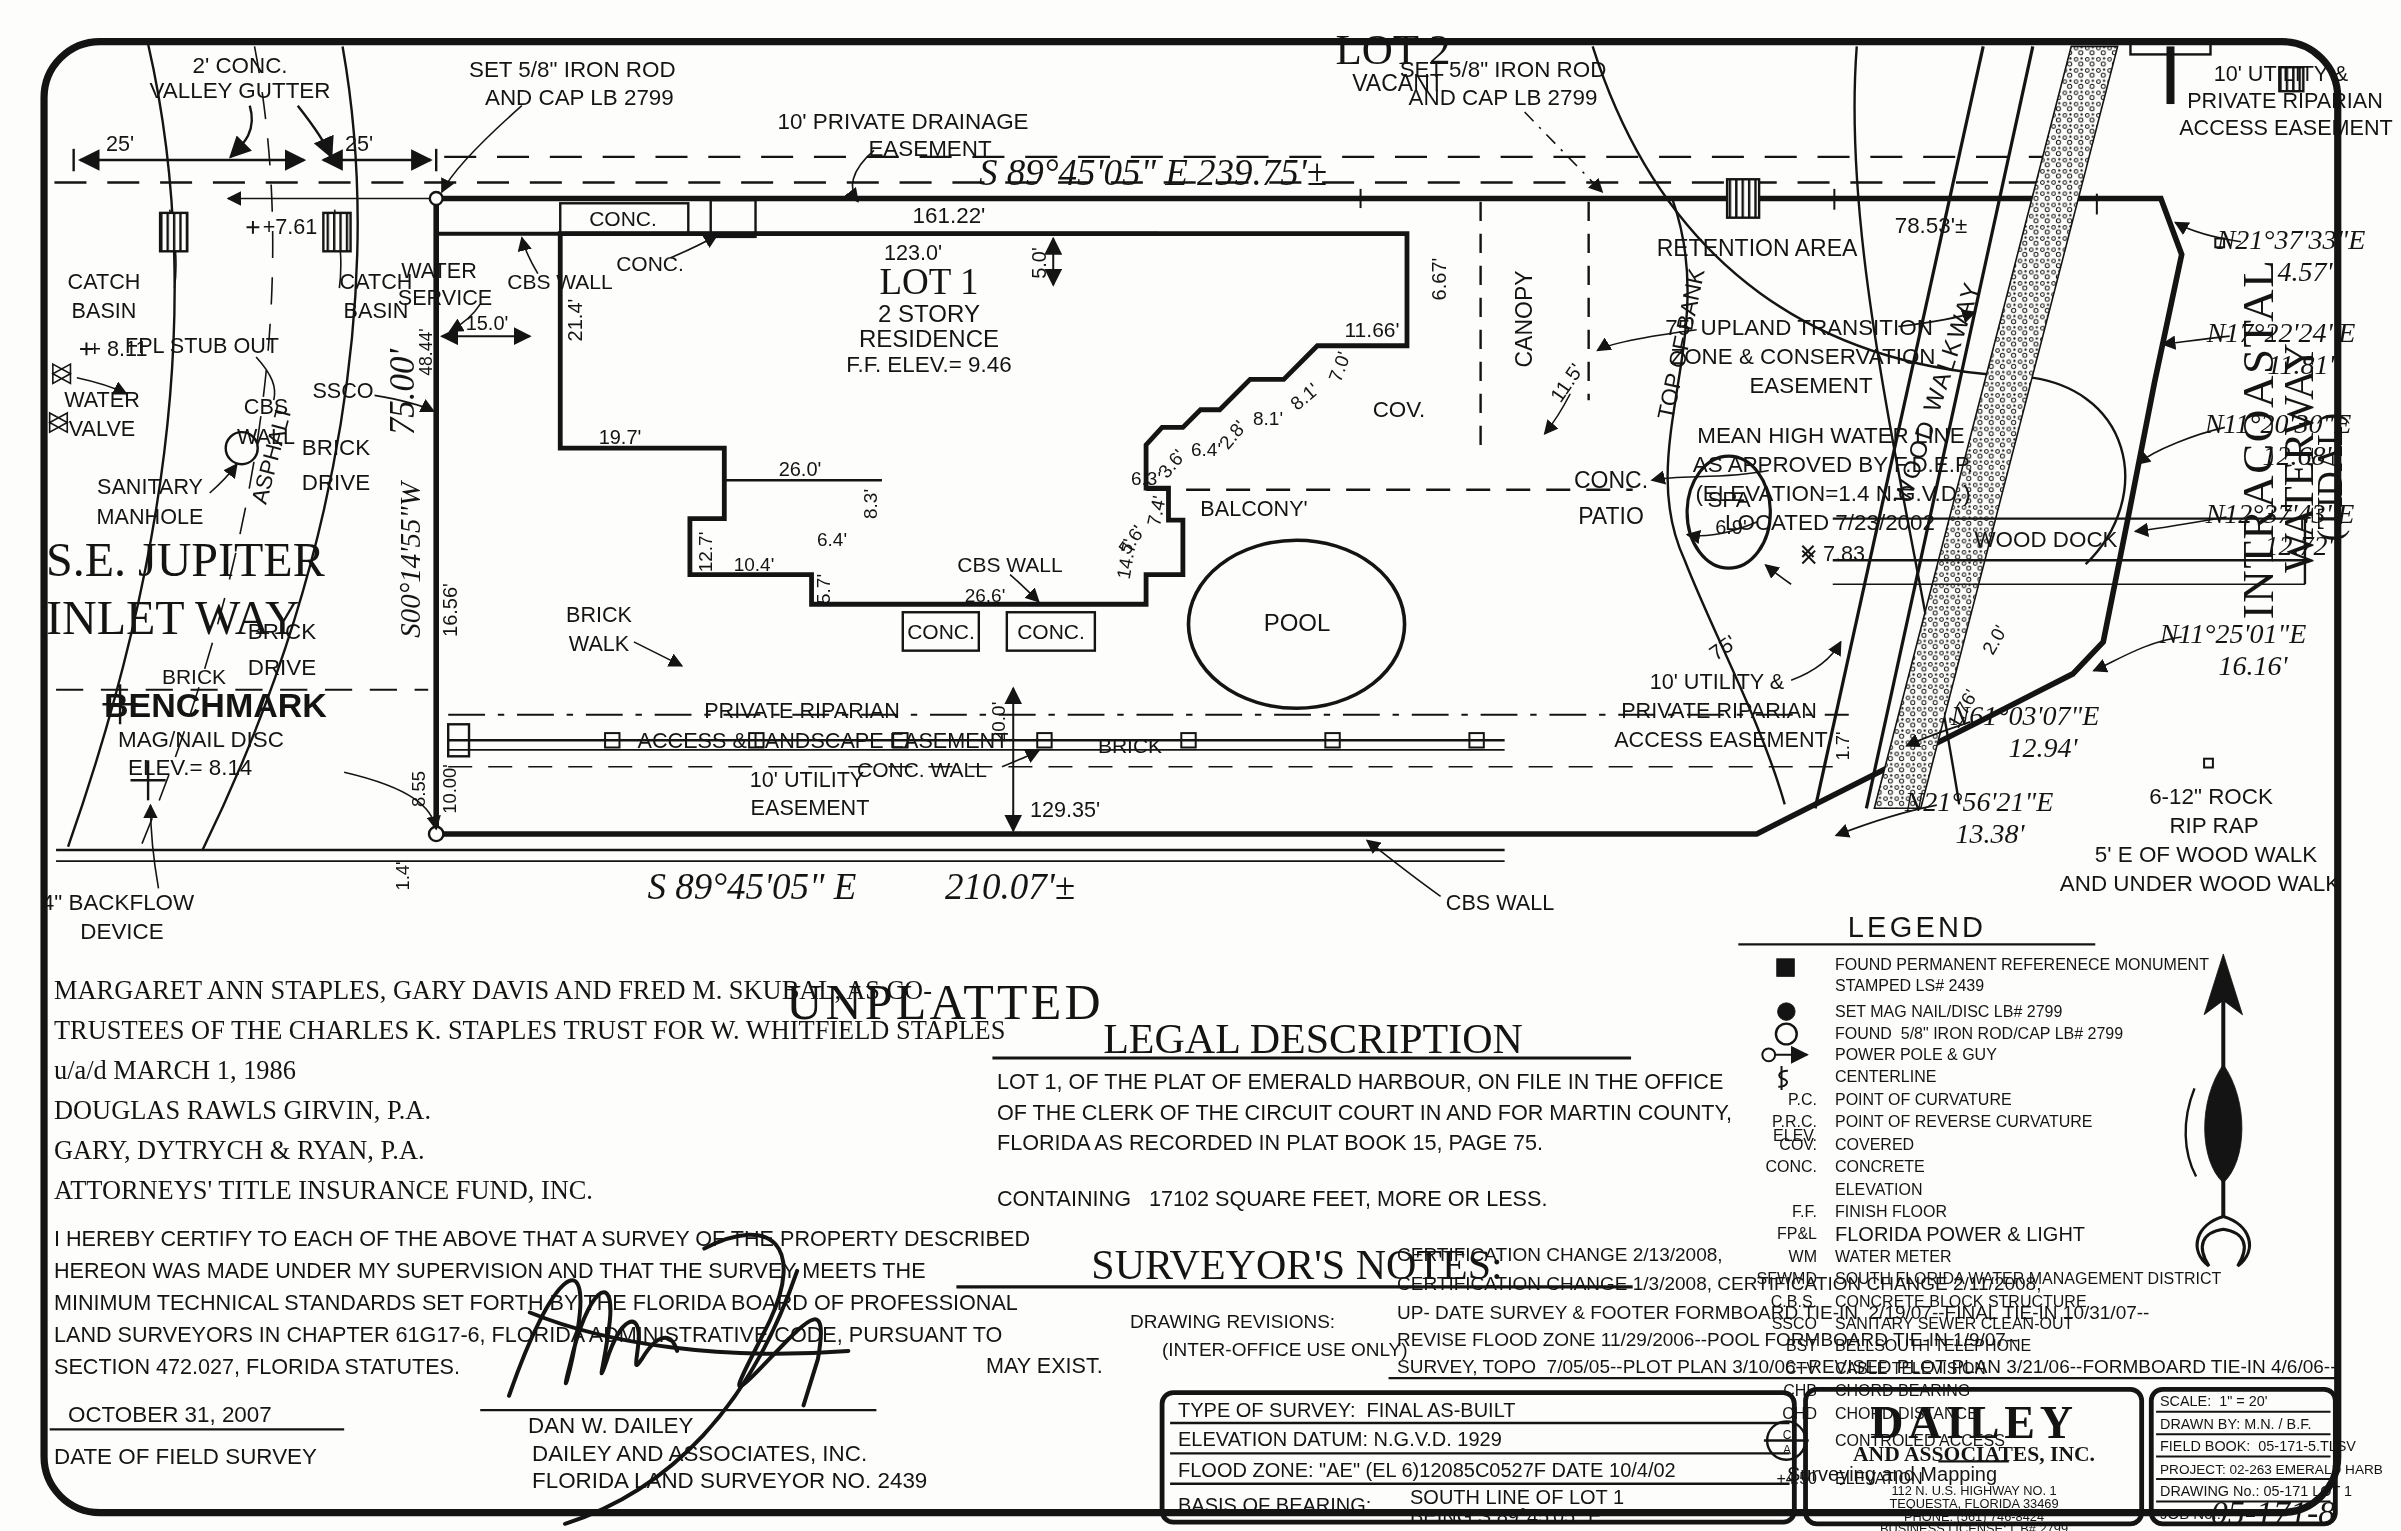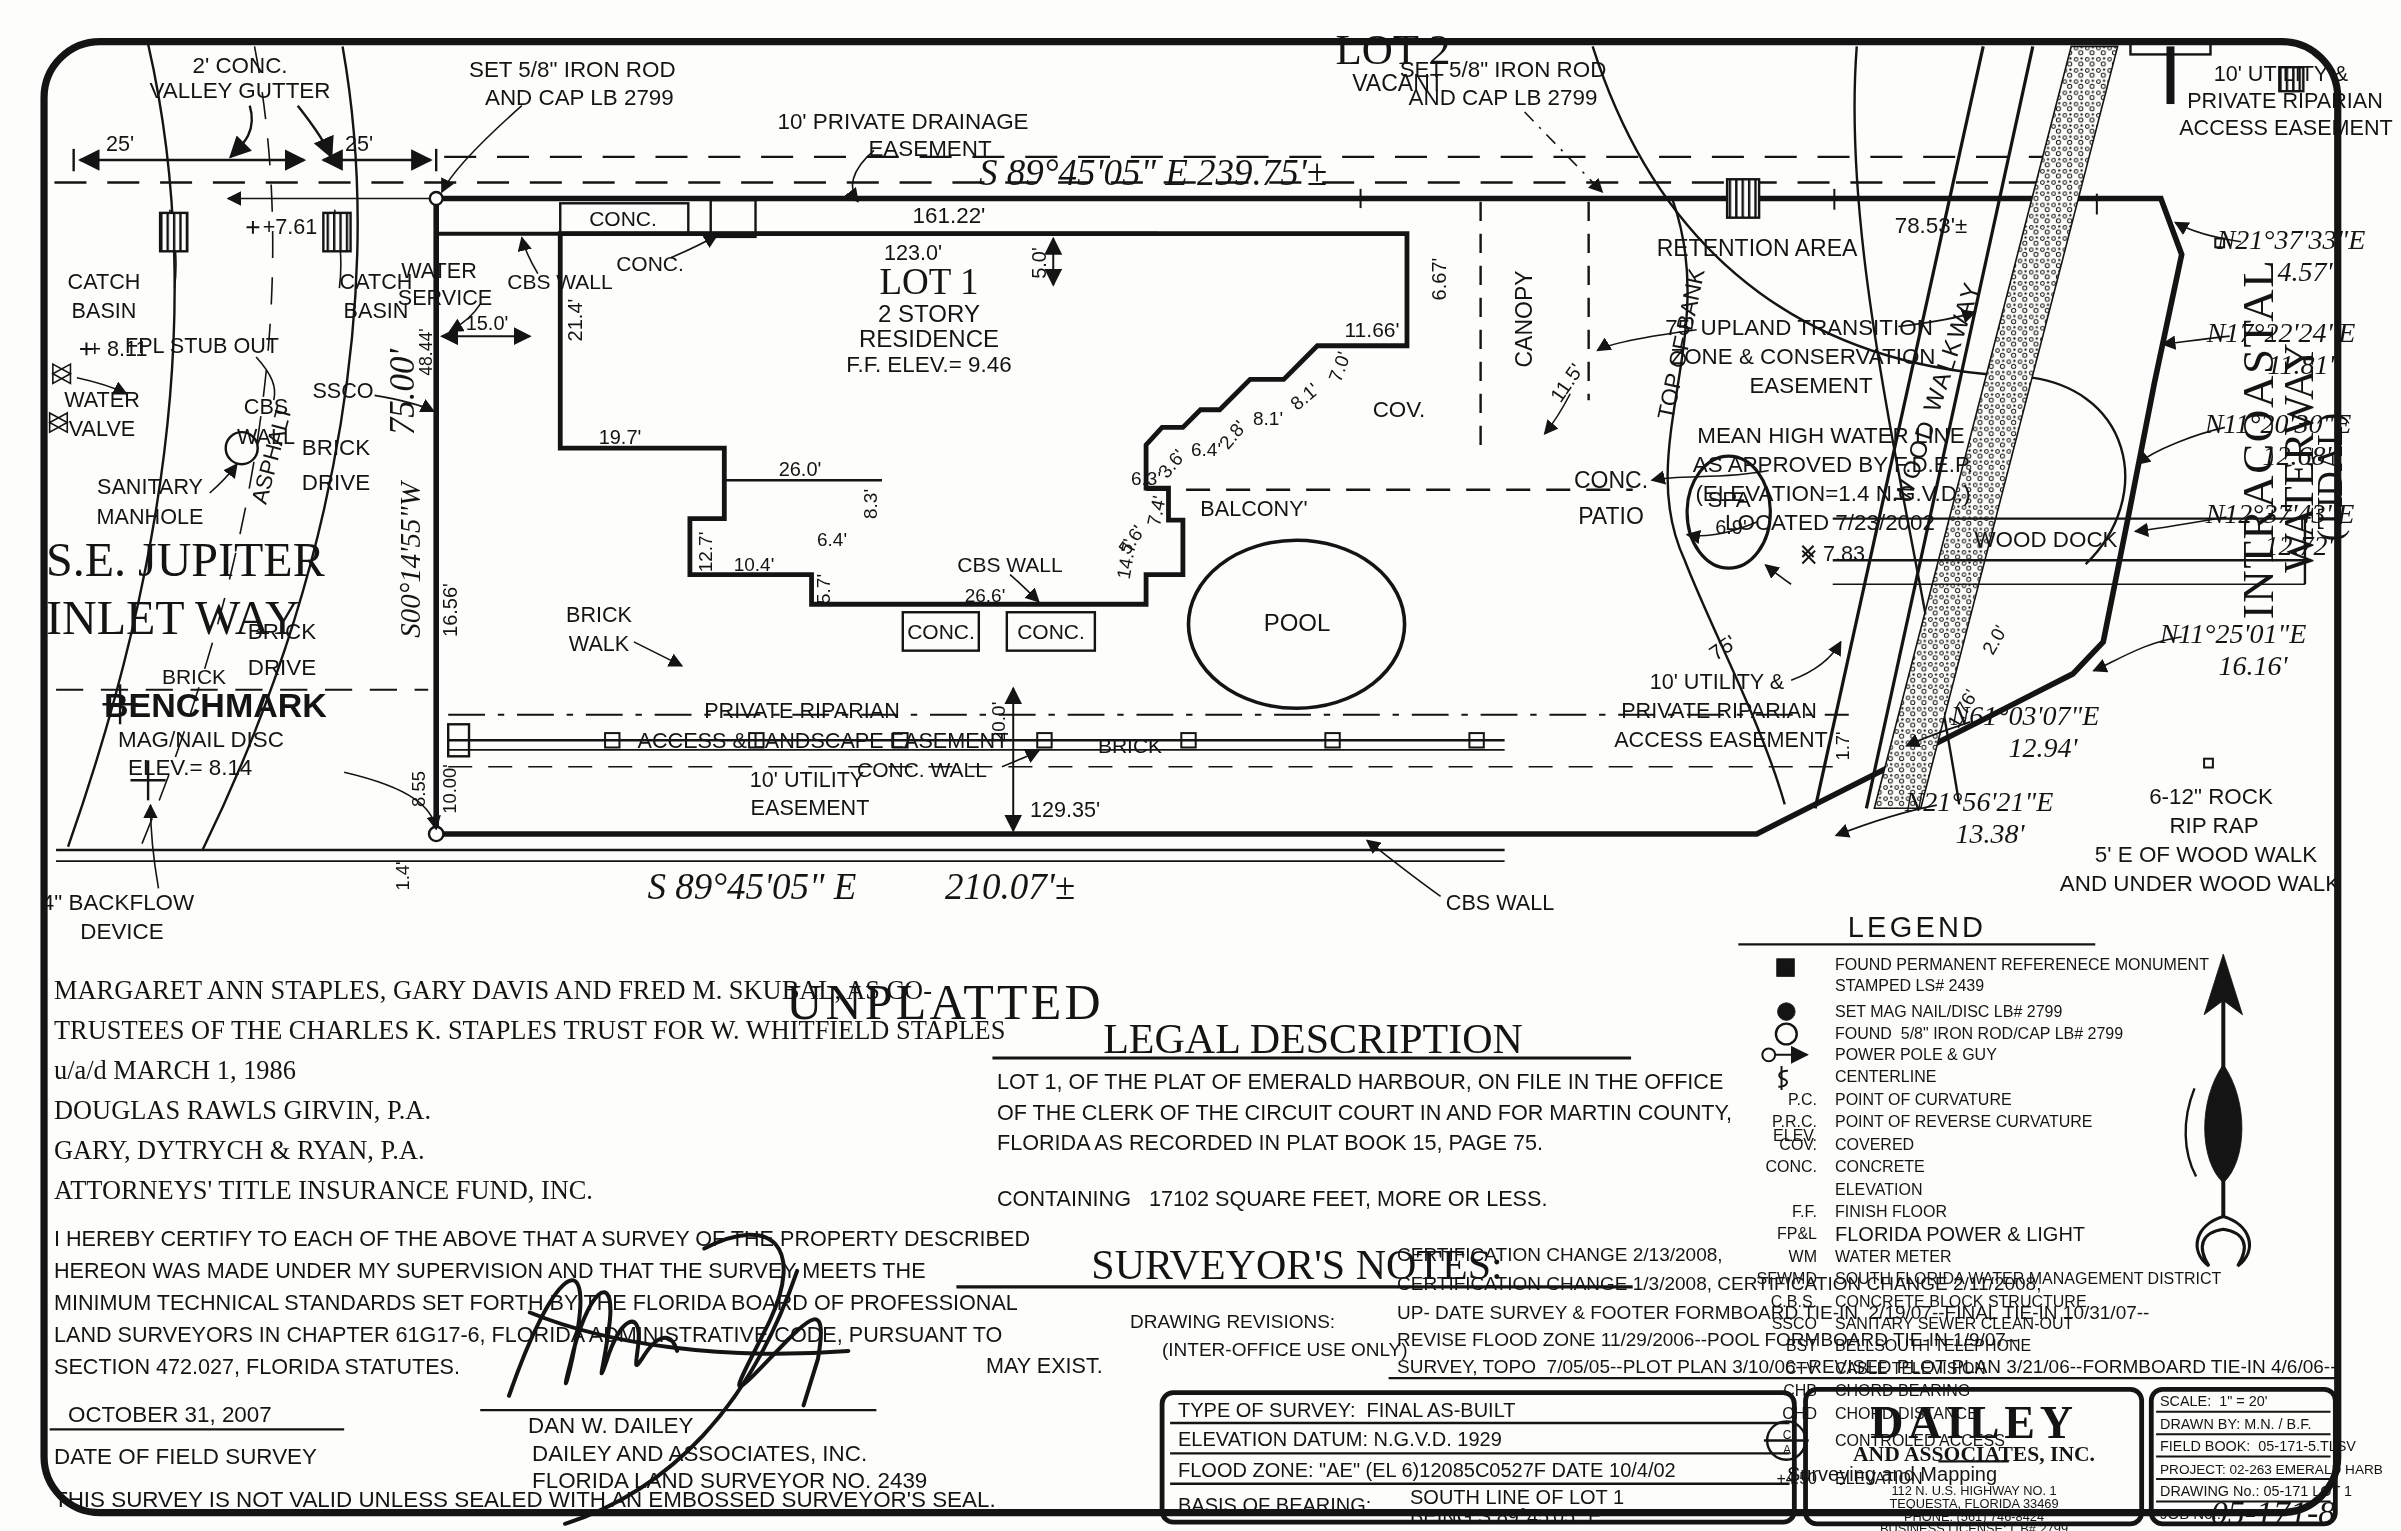--- a/index.html
+++ b/index.html
@@ -405,21 +405,20 @@
 <span class="lbl la" style="left:54px;top:1239px;font-size:21.6px">I HEREBY CERTIFY TO EACH OF THE ABOVE THAT A SURVEY OF THE PROPERTY DESCRIBED</span>
 <span class="lbl la" style="left:54px;top:1271px;font-size:21.6px">HEREON WAS MADE UNDER MY SUPERVISION AND THAT THE SURVEY MEETS THE</span>
 <span class="lbl la" style="left:54px;top:1303px;font-size:21.6px">MINIMUM TECHNICAL STANDARDS SET FORTH BY THE FLORIDA BOARD OF PROFESSIONAL</span>
 <span class="lbl la" style="left:54px;top:1335px;font-size:21.6px">LAND SURVEYORS IN CHAPTER 61G17-6, FLORIDA ADMINISTRATIVE CODE, PURSUANT TO</span>
 <span class="lbl la" style="left:54px;top:1367px;font-size:21.6px">SECTION 472.027, FLORIDA STATUTES.</span>
 <span class="lbl la" style="left:68px;top:1415px;font-size:22.4px">OCTOBER 31, 2007</span>
 <span class="lbl la" style="left:54px;top:1457px;font-size:22.4px">DATE OF FIELD SURVEY</span>
 <span class="lbl la" style="left:528px;top:1426px;font-size:22.4px">DAN W. DAILEY</span>
 <span class="lbl la" style="left:532px;top:1454px;font-size:22.4px">DAILEY AND ASSOCIATES, INC.</span>
 <span class="lbl la" style="left:532px;top:1481px;font-size:22.4px">FLORIDA LAND SURVEYOR NO. 2439</span>
-<span class="lbl la" style="left:54px;top:1500px;font-size:22.4px">THIS SURVEY IS NOT VALID UNLESS SEALED WITH AN EMBOSSED SURVEYOR'S SEAL.</span>
 
 <span class="lbl ser" style="left:1313px;top:1039px;font-size:42px">LEGAL DESCRIPTION</span>
 <span class="lbl la" style="left:997px;top:1082px;font-size:21.6px">LOT 1, OF THE PLAT OF EMERALD HARBOUR, ON FILE IN THE OFFICE</span>
 <span class="lbl la" style="left:997px;top:1113px;font-size:21.6px">OF THE CLERK OF THE CIRCUIT COURT IN AND FOR MARTIN COUNTY,</span>
 <span class="lbl la" style="left:997px;top:1143px;font-size:21.6px">FLORIDA AS RECORDED IN PLAT BOOK 15, PAGE 75.</span>
 <span class="lbl la" style="left:997px;top:1199px;font-size:21.6px">CONTAINING   17102 SQUARE FEET, MORE OR LESS.</span>
 
 <span class="lbl ser" style="left:1297px;top:1265px;font-size:42px">SURVEYOR'S NOTES:</span>
 <span class="lbl la" style="left:986px;top:1366px;font-size:21.6px">MAY EXIST.</span>
 

